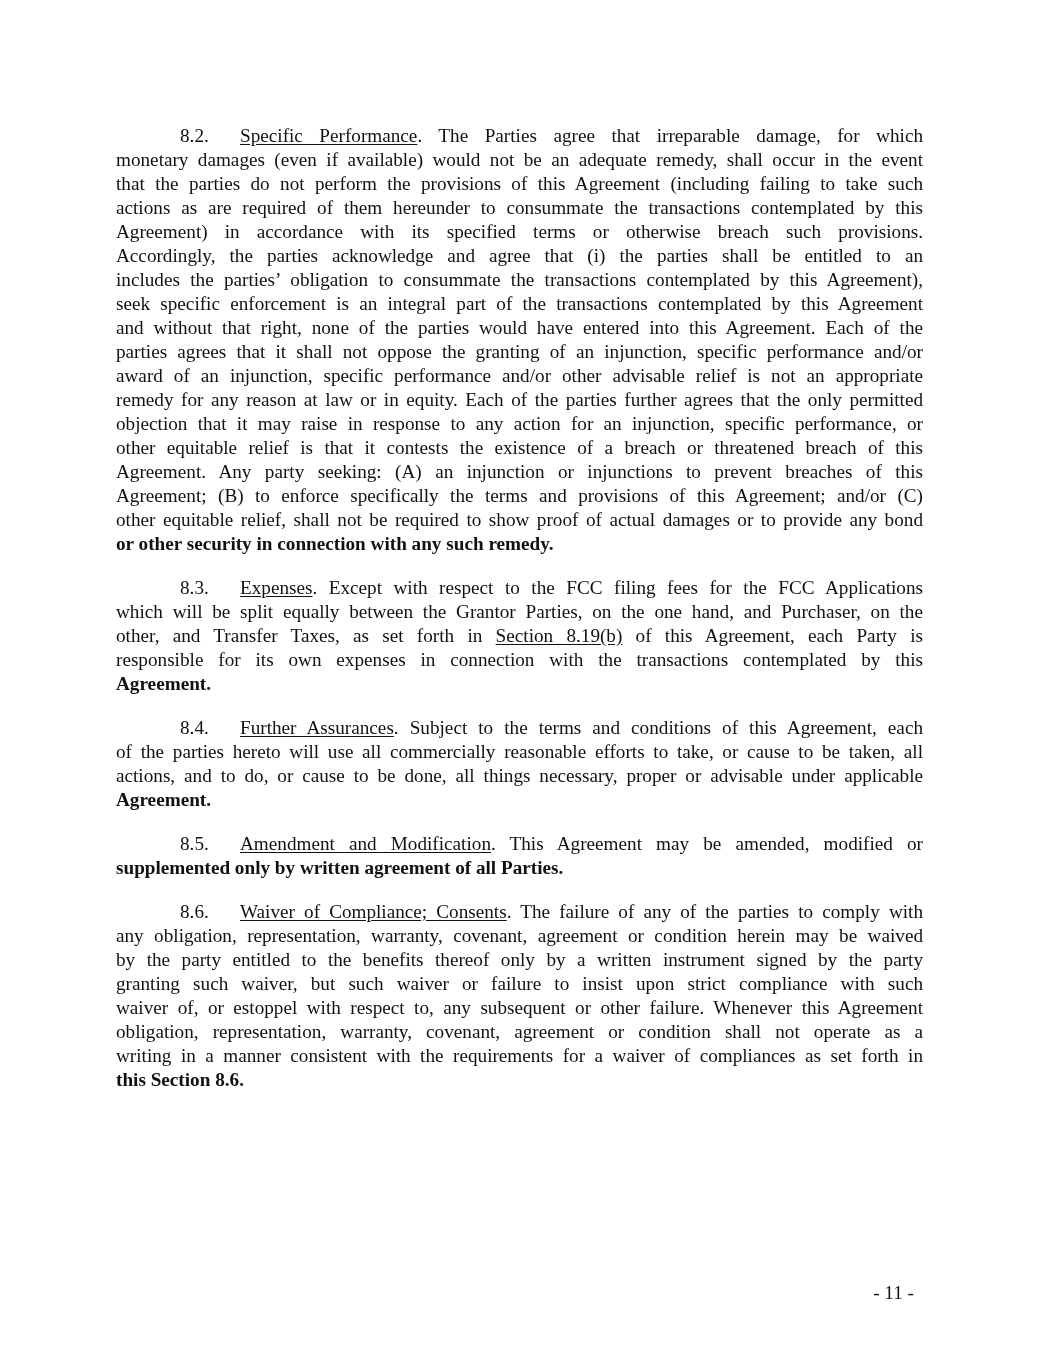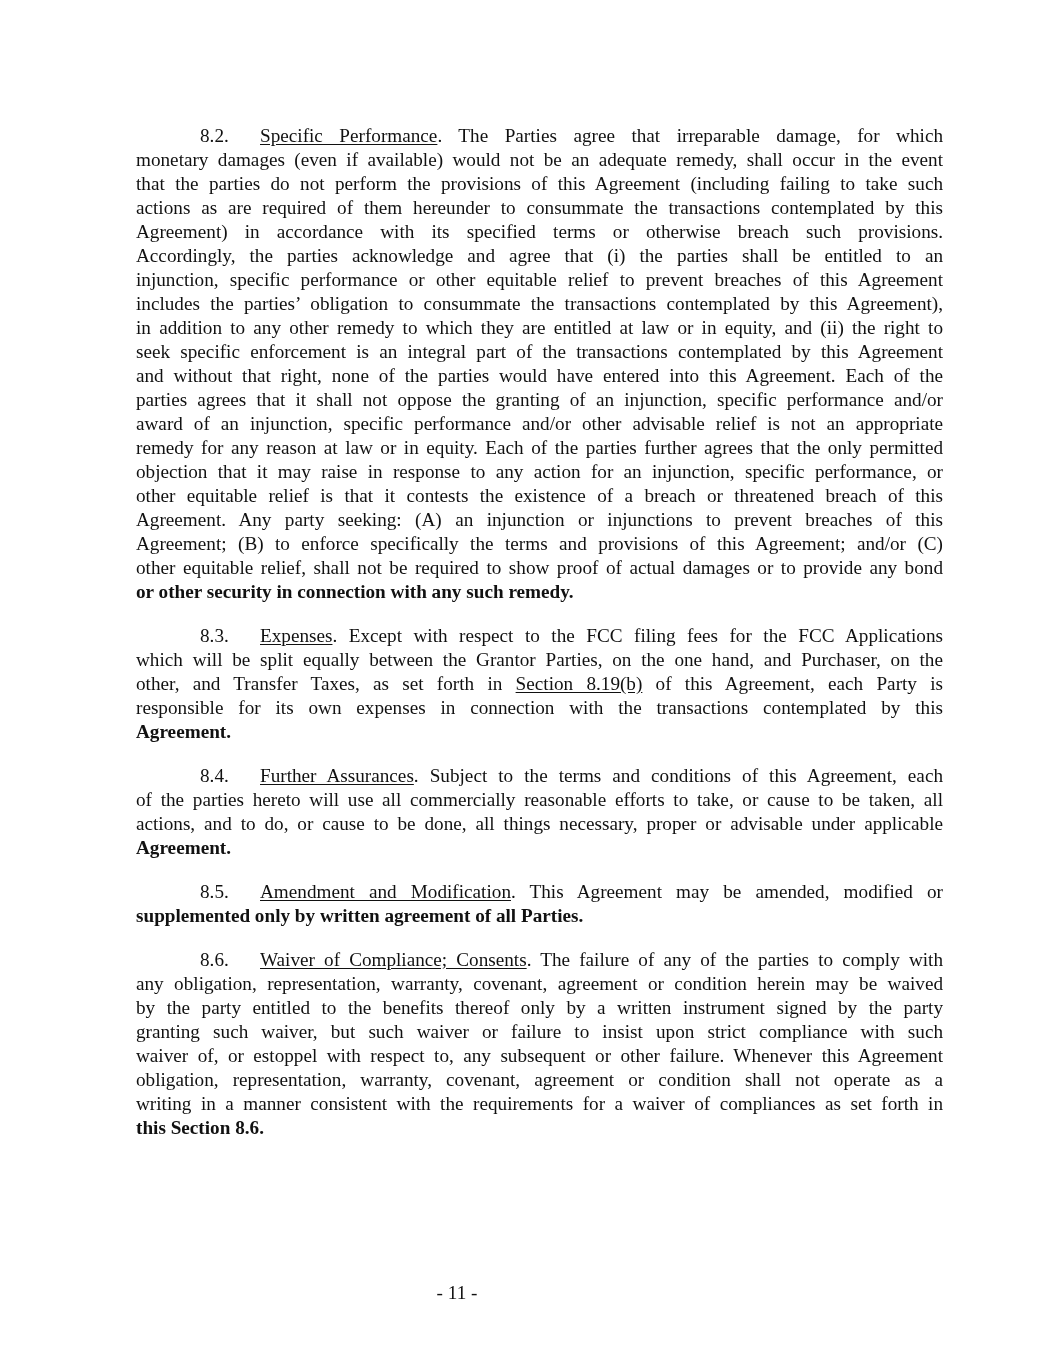--- a/index.html
+++ b/index.html
@@ -1,50 +1,48 @@
 <!DOCTYPE html>
 <html><head>
 <meta charset="utf-8">
 <style>
   html, body { margin: 0; padding: 0; background: #ffffff; }
   body { width: 1055px; height: 1365px; position: relative; overflow: hidden; }
   .page {
-    position: absolute; left: 136px; top: 124px; width: 807px;
+    position: absolute; left: 116px; top: 124px; width: 807px;
     font-family: "Liberation Serif", "DejaVu Serif", serif;
     font-size: 19.2px; color: #111111; line-height: 24px;
   }
   .para { margin: 0 0 20px 0; }
   .line {
     display: block; white-space: nowrap; height: 24px;
     text-align: justify; text-align-last: justify;
   }
   .line.last { text-align-last: left; font-weight: bold; }
   .first { padding-left: 64px; }
   .num { display: inline-block; width: 60px; }
   .u { text-decoration: underline; text-underline-offset: 2px; }
   .pagenum {
-    position: absolute; top: 1282px; left: 0; width: 914px; text-align: center;
+    position: absolute; top: 1282px; left: 0; width: 914px; text-align: right;
     font-family: "Liberation Serif", "DejaVu Serif", serif; font-size: 19.2px; color: #111;
   }
 </style>
 </head>
 <body>
 
 <div class="page">
 
   <div class="para">
     <span class="line first"><span class="num">8.2.</span><span class="u">Specific Performance</span><span>.  The Parties agree that irreparable damage, for which</span></span>
     <span class="line">monetary damages (even if available) would not be an adequate remedy, shall occur in the event</span>
     <span class="line">that the parties do not perform the provisions of this Agreement (including failing to take such</span>
     <span class="line">actions as are required of them hereunder to consummate the transactions contemplated by this</span>
     <span class="line">Agreement) in accordance with its specified terms or otherwise breach such provisions.</span>
     <span class="line">Accordingly, the parties acknowledge and agree that (i) the parties shall be entitled to an</span>
-    <span class="line">injunction, specific performance or other equitable relief to prevent breaches of this Agreement</span>
     <span class="line">includes the parties’ obligation to consummate the transactions contemplated by this Agreement),</span>
-    <span class="line">in addition to any other remedy to which they are entitled at law or in equity, and (ii) the right to</span>
     <span class="line">seek specific enforcement is an integral part of the transactions contemplated by this Agreement</span>
     <span class="line">and without that right, none of the parties would have entered into this Agreement. Each of the</span>
     <span class="line">parties agrees that it shall not oppose the granting of an injunction, specific performance and/or</span>
     <span class="line">award of an injunction, specific performance and/or other advisable relief is not an appropriate</span>
     <span class="line">remedy for any reason at law or in equity.  Each of the parties further agrees that the only permitted</span>
     <span class="line">objection that it may raise in response to any action for an injunction, specific performance, or</span>
     <span class="line">other equitable relief is that it contests the existence of a breach or threatened breach of this</span>
     <span class="line">Agreement.  Any party seeking: (A) an injunction or injunctions to prevent breaches of this</span>
     <span class="line">Agreement; (B) to enforce specifically the terms and provisions of this Agreement; and/or (C)</span>
     <span class="line">other equitable relief, shall not be required to show proof of actual damages or to provide any bond</span>

